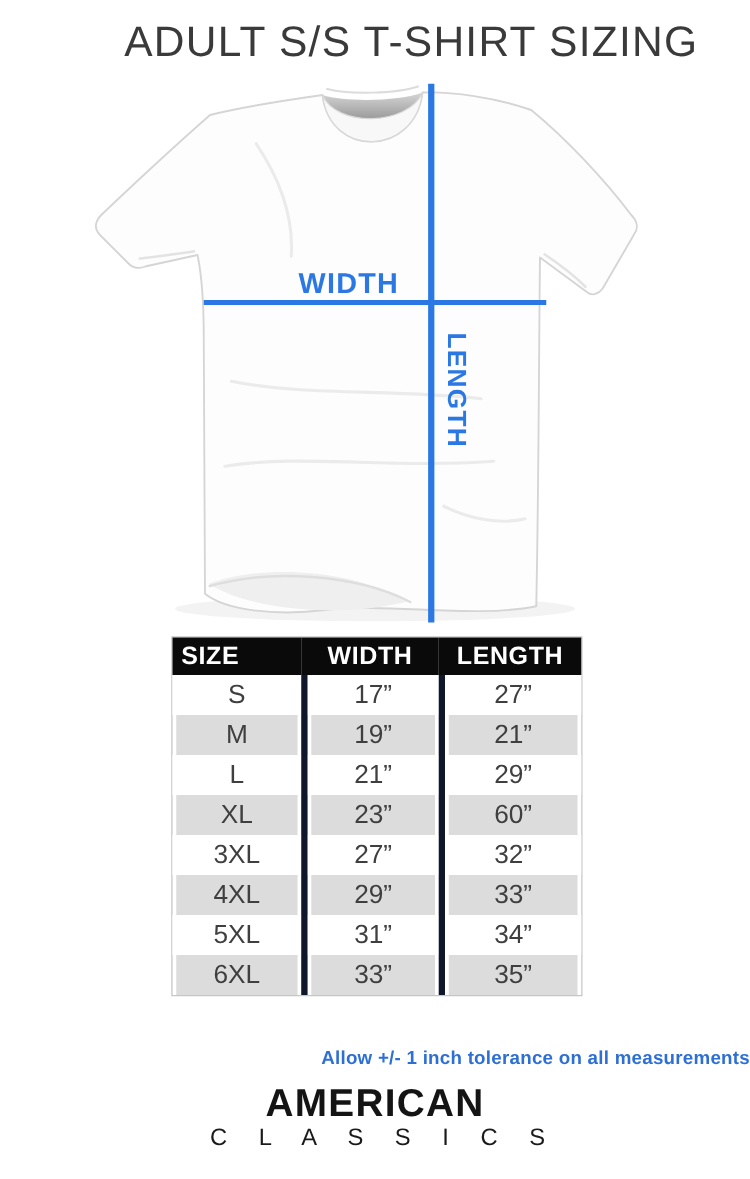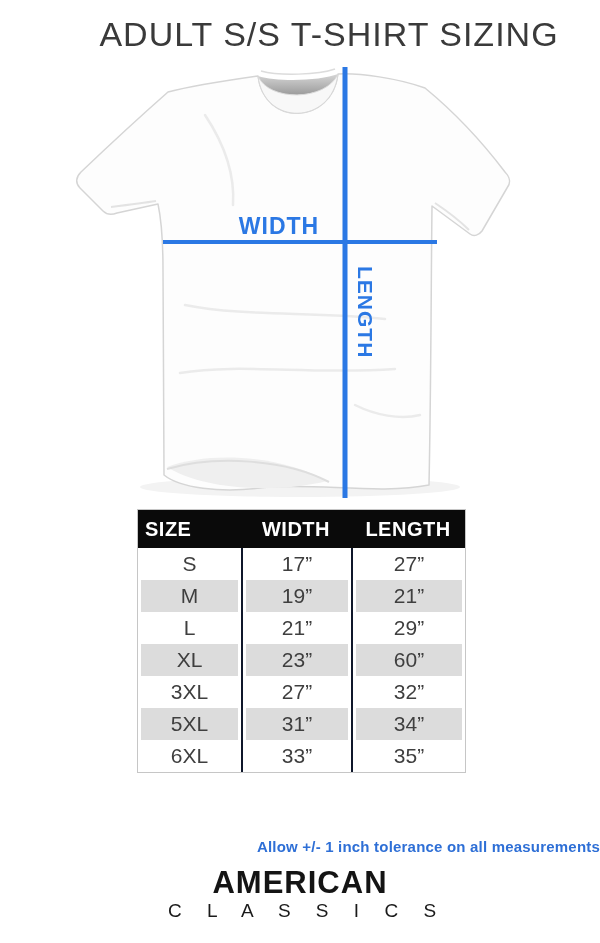--- a/index.html
+++ b/index.html
@@ -16,28 +16,28 @@
   .shirt-wrap { position:absolute; left:55px; top:55px; width:490px; height:450px; }
   .shirt-wrap svg { display:block; }
 
   table.size-table {
     position:absolute; left:137px; top:509px; width:327px;
     border-collapse:separate; border-spacing:0; border:1px solid #c6c6c6;
     table-layout:fixed;
   }
   .size-table th {
     background:#0a0a0a; color:#ffffff; font-size:20px; font-weight:bold;
-    height:38px; letter-spacing:0.5px; text-align:center; padding:0;
+    height:30px; letter-spacing:0.5px; text-align:center; padding:0;
   }
   .size-table th:first-child { text-align:left; padding-left:7px; }
   .size-table td {
     height:32px; text-align:center; font-size:21px; color:#3f3f3f;
     font-weight:400; padding:0; background:#ffffff;
   }
-  .size-table td + td { border-left:2px solid #0f172a; }
+  .size-table td + td { border-left:5px solid #0f172a; }
   .size-table tbody tr:nth-child(even) td {
     background:#dcdcdc;
     box-shadow: inset 3px 0 0 #ffffff, inset -3px 0 0 #ffffff;
   }
   .tolerance-note {
     position:absolute; top:838px; left:0; width:600px; text-align:right;
     font-size:15px; font-weight:bold; color:#2e6fd6; letter-spacing:0.2px;
   }
   .brand { position:absolute; top:867px; left:0; width:600px; text-align:center; }
   .brand-top {
@@ -145,20 +145,25 @@
         <td>XL</td>
         <td>23”</td>
         <td>60”</td>
       </tr>
       <tr>
         <td>3XL</td>
         <td>27”</td>
         <td>32”</td>
       </tr>
       <tr>
+        <td>4XL</td>
+        <td>29”</td>
+        <td>33”</td>
+      </tr>
+      <tr>
         <td>5XL</td>
         <td>31”</td>
         <td>34”</td>
       </tr>
       <tr>
         <td>6XL</td>
         <td>33”</td>
         <td>35”</td>
       </tr>
     </tbody>

